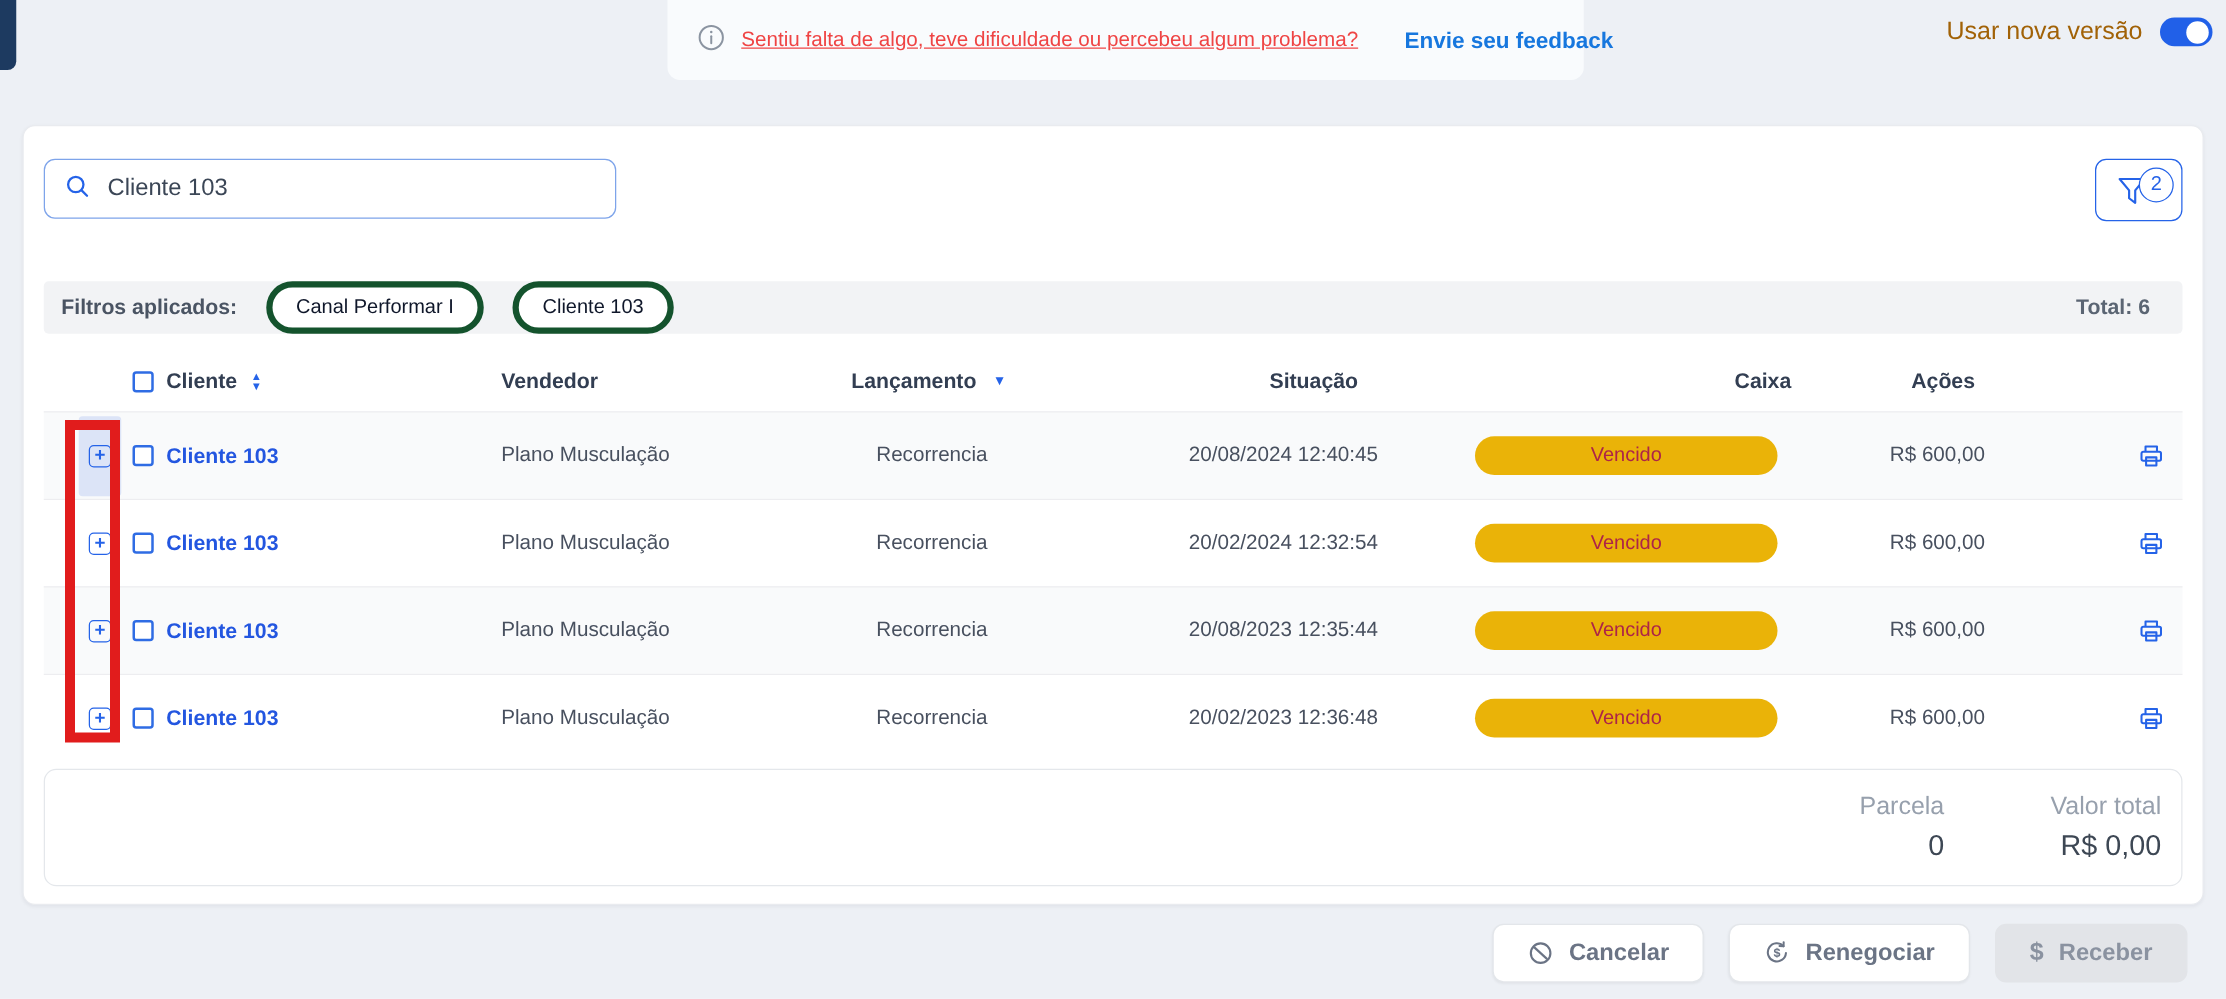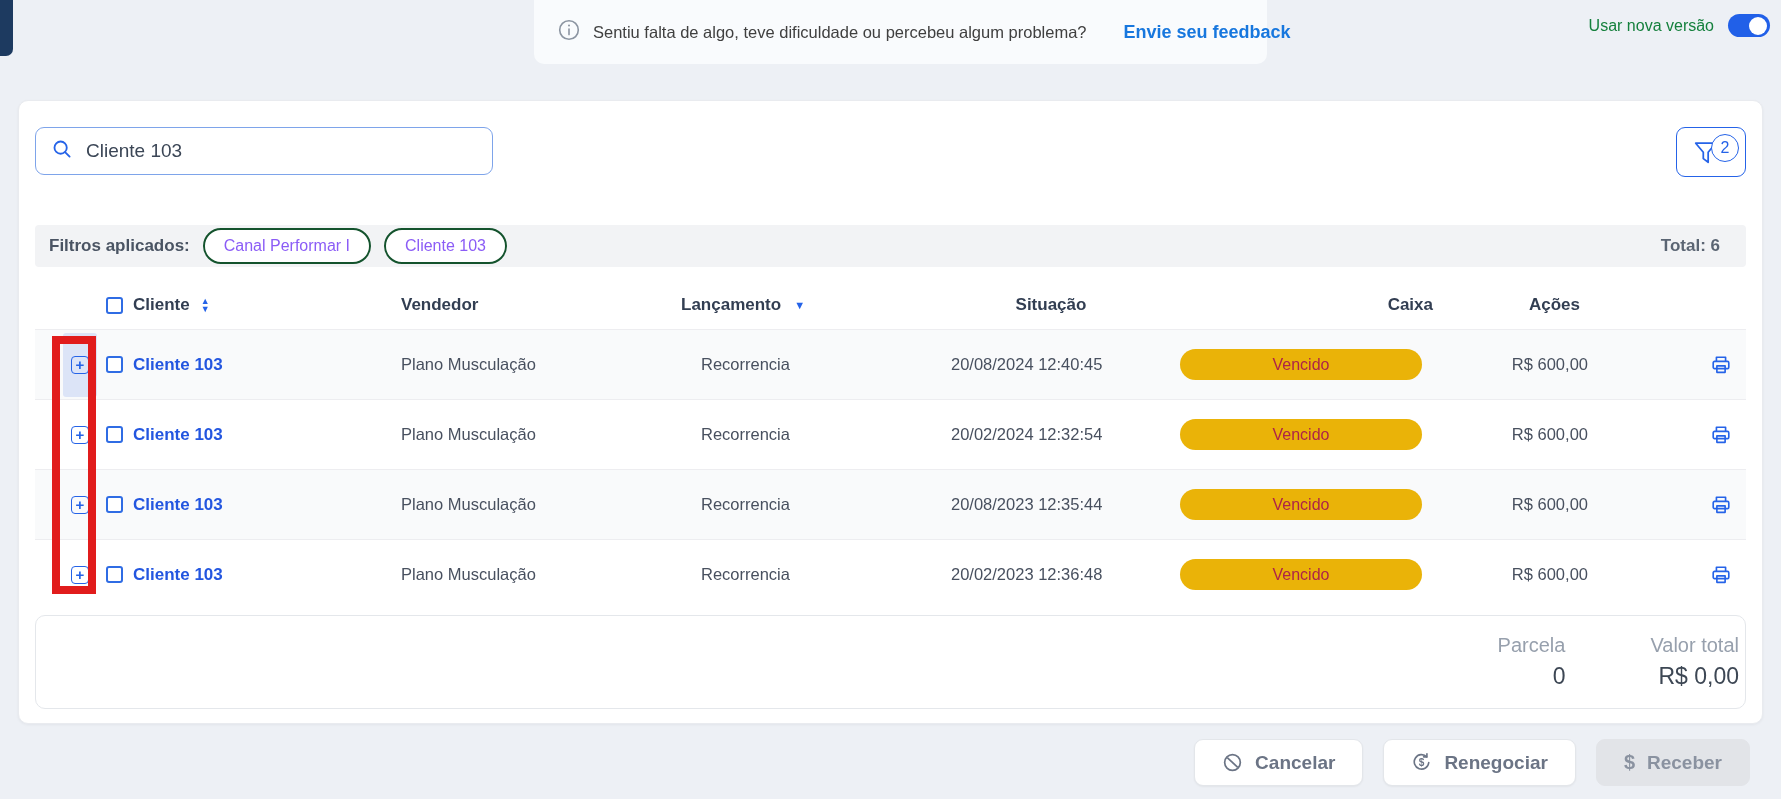--- a/index.html
+++ b/index.html
@@ -12,26 +12,26 @@
   
   .corner-tab { position: absolute; left: 0; top: 0; width: 13px; height: 56px;
     background: #1d3a60; border-radius: 0 0 7px 0; }
   
   .topbar { position: relative; height: 100px; }
   .page-title { position: absolute; left: 22px; top: 10px; font-size: 30px;
     font-weight: 600; color: #3f4957; letter-spacing: .2px; }
   .feedback-banner { position: absolute; left: 534px; top: 0; width: 733px; height: 64px;
     background: #f9fbfd; border-radius: 0 0 10px 10px; display: flex; align-items: center;
     gap: 13px; padding: 0 24px; }
-  .feedback-msg { font-size: 16.5px; color: #404040; white-space: nowrap; }
+  .feedback-msg { font-size: 16.5px; color: #ef4444; white-space: nowrap; text-decoration: underline; }
   .feedback-link { font-size: 18px; font-weight: 700; color: #1777de; margin-left: 24px;
     white-space: nowrap; cursor: pointer; text-decoration: none; }
   .version-wrap { position: absolute; right: 11px; top: 14px; display: flex;
     align-items: center; gap: 14px; }
-  .version-label { font-size: 16px; color: #15803d; }
+  .version-label { font-size: 20px; color: #a16207; }
   .toggle { width: 42px; height: 23px; border-radius: 12px; background: #2160e8;
     position: relative; cursor: pointer; }
   .toggle .knob { position: absolute; right: 3px; top: 2.5px; width: 18px; height: 18px;
     border-radius: 50%; background: #fff; }
   
   .card { position: relative; margin: 0 18px; width: 1745px; background: #fff;
     border: 1px solid #e9ebef; border-radius: 10px; padding: 26px 16px 14px;
     box-shadow: 0 1px 3px rgba(16,24,40,.05); }
   .card-top { display: flex; justify-content: space-between; align-items: flex-start;
     margin-bottom: 48px; }
@@ -40,24 +40,24 @@
   .search-box input { flex: 1; border: none; outline: none; background: transparent;
     font-family: inherit; font-size: 19px; color: #3b4656; }
   .filter-btn { position: relative; width: 70px; height: 50px; background: #fff;
     border: 1.5px solid #2563e8; border-radius: 9px; cursor: pointer; }
   .filter-btn svg { position: absolute; left: 16px; top: 13px; }
   .filter-badge { position: absolute; right: 6px; top: 6px; width: 28px; height: 28px;
     border: 1.5px solid #2563e8; border-radius: 50%; background: #fff; color: #2563e8;
     font-size: 16px; display: flex; align-items: center; justify-content: center; }
   
   .filter-band { height: 42px; background: #f2f3f5; border-radius: 4px; display: flex;
-    align-items: center; gap: 13px; padding: 0 12px 0 14px; margin-bottom: 14px; text-align: right; }
+    align-items: center; gap: 23px; padding: 0 12px 0 14px; margin-bottom: 14px; text-align: right; }
   .filters-label { font-size: 17px; font-weight: 700; color: #4a5463; }
-  .chip { background: #fff; border: 2px solid #14532d; border-radius: 999px;
-    padding: 7px 19px; font-size: 16px; color: #8b5cf6; white-space: nowrap; cursor: pointer; }
+  .chip { background: #fff; border: 5px solid #14532d; border-radius: 999px;
+    padding: 7px 19px; font-size: 16px; color: #0f172a; white-space: nowrap; cursor: pointer; }
   .band-total { margin-left: auto; margin-right: 14px; font-size: 17px; font-weight: 600;
     color: #5b6573; }
   
   .row-grid { display: grid;
     grid-template-columns: 62px 34px 240px 300px 270px 220px 280px 155px 152px;
     align-items: center; }
   .thead { height: 48px; font-size: 17px; font-weight: 700; color: #323e52; }
   .trow { height: 70px; border-top: 1px solid #ededf0; font-size: 16.5px; color: #48505f; }
   .trow.alt { background: #f9fafb; }
   .cell { display: flex; align-items: center; }
@@ -84,21 +84,21 @@
   .client-link { font-size: 17px; font-weight: 700; color: #2356e0; cursor: pointer;
     text-decoration: none; }
   .badge { display: inline-block; width: 242px; height: 31px; line-height: 31px;
     text-align: center; background: #eab308; color: #ad2448; border-radius: 16px;
     font-size: 16px; }
   .print-btn { background: none; border: none; cursor: pointer; padding: 0;
     display: flex; align-items: center; }
   
   .summary-box { margin-top: 6px; height: 94px; border: 1px solid #e4e7eb;
     border-radius: 10px; background: #fff; display: flex; justify-content: flex-end;
-    align-items: center; gap: 85px; padding-right: 6px; }
+    align-items: center; gap: 85px; padding-right: 16px; }
   .sum-col { text-align: right; }
   .sum-label { font-size: 20px; color: #97a0ad; margin-bottom: 6px; }
   .sum-value { font-size: 23px; color: #3d4754; }
   
   .actions-row { display: flex; justify-content: flex-end; gap: 20px;
     margin: 15px 31px 0 0; }
   .btn { height: 47px; border-radius: 9px; font-size: 19px; font-weight: 700;
     display: flex; align-items: center; gap: 12px; padding: 0 27px;
     font-family: inherit; cursor: pointer; }
   .btn-outline { background: #fff; border: 1px solid #e3e6ea; color: #6b7485;

